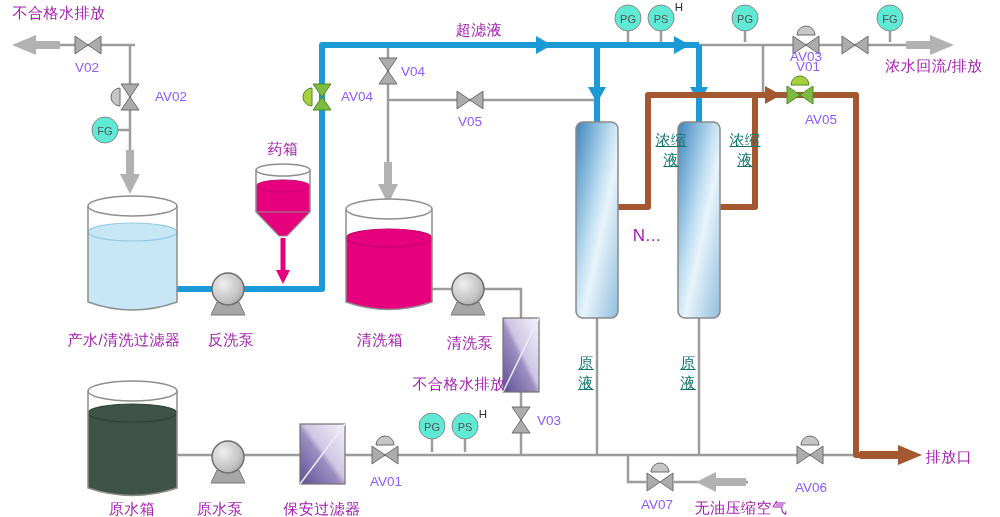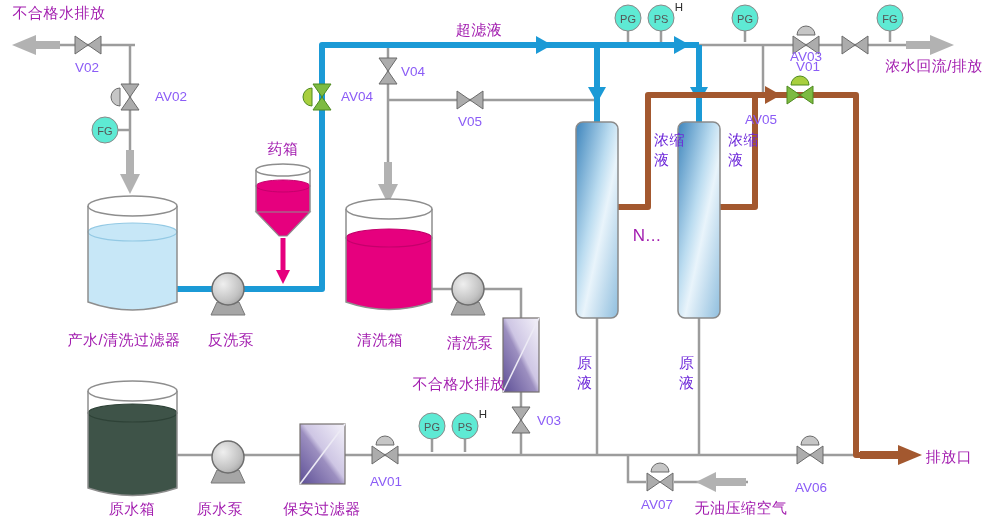--- a/index.html
+++ b/index.html
@@ -1,22 +1,22 @@
 <!DOCTYPE html>
 <html><head>
 <meta charset="utf-8">
 <style>
   html,body{margin:0;padding:0;background:#ffffff;}
   .canvas{position:relative;width:1000px;height:517px;background:#ffffff;
           font-family:"Liberation Sans","DejaVu Sans",sans-serif;overflow:hidden;}
   .canvas svg{position:absolute;left:0;top:0;}
   .lbl{position:absolute;transform:translate(-50%,-50%);font-size:15px;color:#a21caf;
        white-space:nowrap;letter-spacing:.5px;}
-  .lbl-block{position:absolute;font-size:15px;color:#6d28d9;line-height:20px;
-       letter-spacing:.5px;word-break:break-all;text-align:left;}
+  .lbl-block{position:absolute;font-size:15px;color:#0f766e;line-height:20px;
+       letter-spacing:.5px;word-break:break-all;text-align:center;text-decoration:underline;}
   .vlbl{position:absolute;transform:translate(-50%,-50%);font-size:13.5px;color:#8b5cf6;
        white-space:nowrap;}
   .gauge{position:absolute;width:27px;height:27px;border-radius:50%;border:1.6px solid #8a8a8a;
        background:#5eead4;color:#555;font-size:11px;display:flex;align-items:center;
        justify-content:center;transform:translate(-50%,-50%);box-sizing:border-box;}
   .hmark{position:absolute;transform:translate(-50%,-50%);font-size:11.5px;color:#2d2d2d;}
 </style>
 </head>
 <body>
 
@@ -240,17 +240,17 @@
 
 <div class="vlbl" style="left:87px;top:67px">V02</div>
 <div class="vlbl" style="left:171px;top:96px">AV02</div>
 <div class="vlbl" style="left:357px;top:96px">AV04</div>
 <div class="vlbl" style="left:413px;top:71px">V04</div>
 <div class="vlbl" style="left:470px;top:121px">V05</div>
 <div class="vlbl" style="left:549px;top:420px">V03</div>
 <div class="vlbl" style="left:386px;top:481px">AV01</div>
 <div class="vlbl" style="left:806px;top:56px">AV03</div>
 <div class="vlbl" style="left:808px;top:66px">V01</div>
-<div class="vlbl" style="left:761px;top:119px">AV05</div>
+<div class="vlbl" style="left:821px;top:119px">AV05</div>
 <div class="vlbl" style="left:811px;top:487px">AV06</div>
 <div class="vlbl" style="left:657px;top:504px">AV07</div>
 
 </div>
 
 </body></html>

